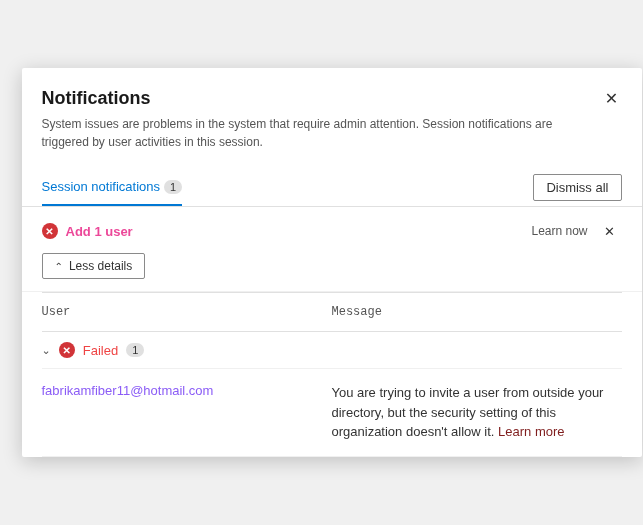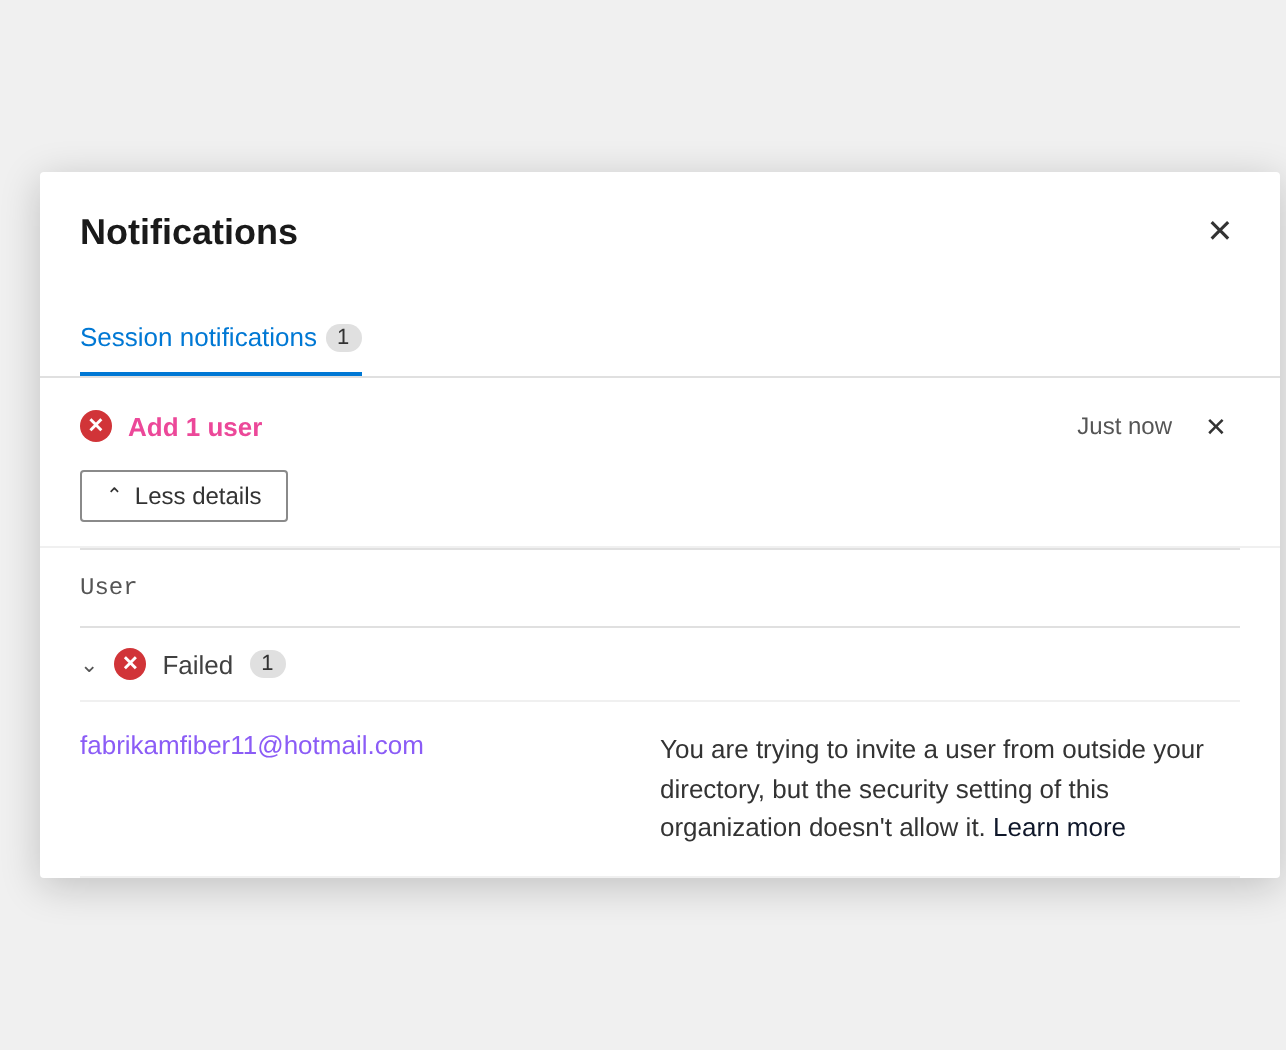--- a/index.html
+++ b/index.html
@@ -16,20 +16,21 @@
       align-items: center;
       width: 643px;
       height: 525px;
       overflow: hidden;
     }
 
     .modal-overlay {
       width: 643px;
       height: 463px;
       display: flex;
+      justify-content: center;
       align-items: center;
       margin-left: 20px;
     }
 
     .modal {
       background: #ffffff;
       width: 620px;
       border-radius: 2px;
       box-shadow: 0 4px 20px rgba(0,0,0,0.2);
       overflow: hidden;
@@ -224,21 +225,21 @@
     .failed-row {
       display: flex;
       align-items: center;
       gap: 8px;
       padding: 10px 0;
       border-bottom: 1px solid #f0f0f0;
     }
 
     .failed-label {
       font-size: 13px;
-      color: #404040;
+      color: #ef4444;
       font-weight: 500;
     }
 
     .failed-count-badge {
       background: #e0e0e0;
       color: #333;
       font-size: 11px;
       border-radius: 10px;
       padding: 1px 6px;
       min-width: 18px;
@@ -263,72 +264,75 @@
       padding-right: 16px;
     }
 
     .message-cell {
       font-size: 13px;
       color: #333;
       line-height: 1.5;
     }
 
     .learn-more-link {
-      color: #0f172a;
+      color: #7f1d1d;
       text-decoration: none;
       cursor: pointer;
     }
   </style>
 </head>
 <body>
 
 <div class="modal-overlay">
   <div class="modal">
 
     <div class="modal-header">
       <div class="modal-title">Notifications</div>
+      <div class="modal-subtitle">System issues are problems in the system that require admin attention. Session notifications are triggered by user activities in this session.</div>
       <button class="close-button">
         <span>✕</span>
       </button>
     </div>
 
     <div class="tabs-area">
       <div class="tabs">
         <div class="tab active">
           <span>Session notifications</span>
           <span class="tab-badge">1</span>
         </div>
       </div>
+      <button class="dismiss-all-btn">Dismiss all</button>
     </div>
 
     <div class="notification-item">
       <div class="notification-row">
         <div class="notification-left">
           <div class="error-circle">
             <span>✕</span>
           </div>
           <span class="notification-title">Add 1 user</span>
         </div>
         <div class="notification-right">
-          <span class="timestamp">Just now</span>
+          <span class="timestamp">Learn now</span>
           <button class="dismiss-icon-btn">
             <span>✕</span>
           </button>
         </div>
       </div>
 
       <button class="less-details-btn">
         <span class="chevron-up">⌃</span>
         <span>Less details</span>
       </button>
     </div>
 
     <div class="details-table">
       <div class="table-header-row">
         <div class="table-header-cell">User</div>
+        <div class="table-header-cell">Message</div>
       </div>
 
       <div class="failed-row">
         <span class="chevron-down-icon">⌄</span>
         <div class="error-circle">
           <span>✕</span>
         </div>
         <span class="failed-label">Failed</span>
         <span class="failed-count-badge">1</span>
       </div>

